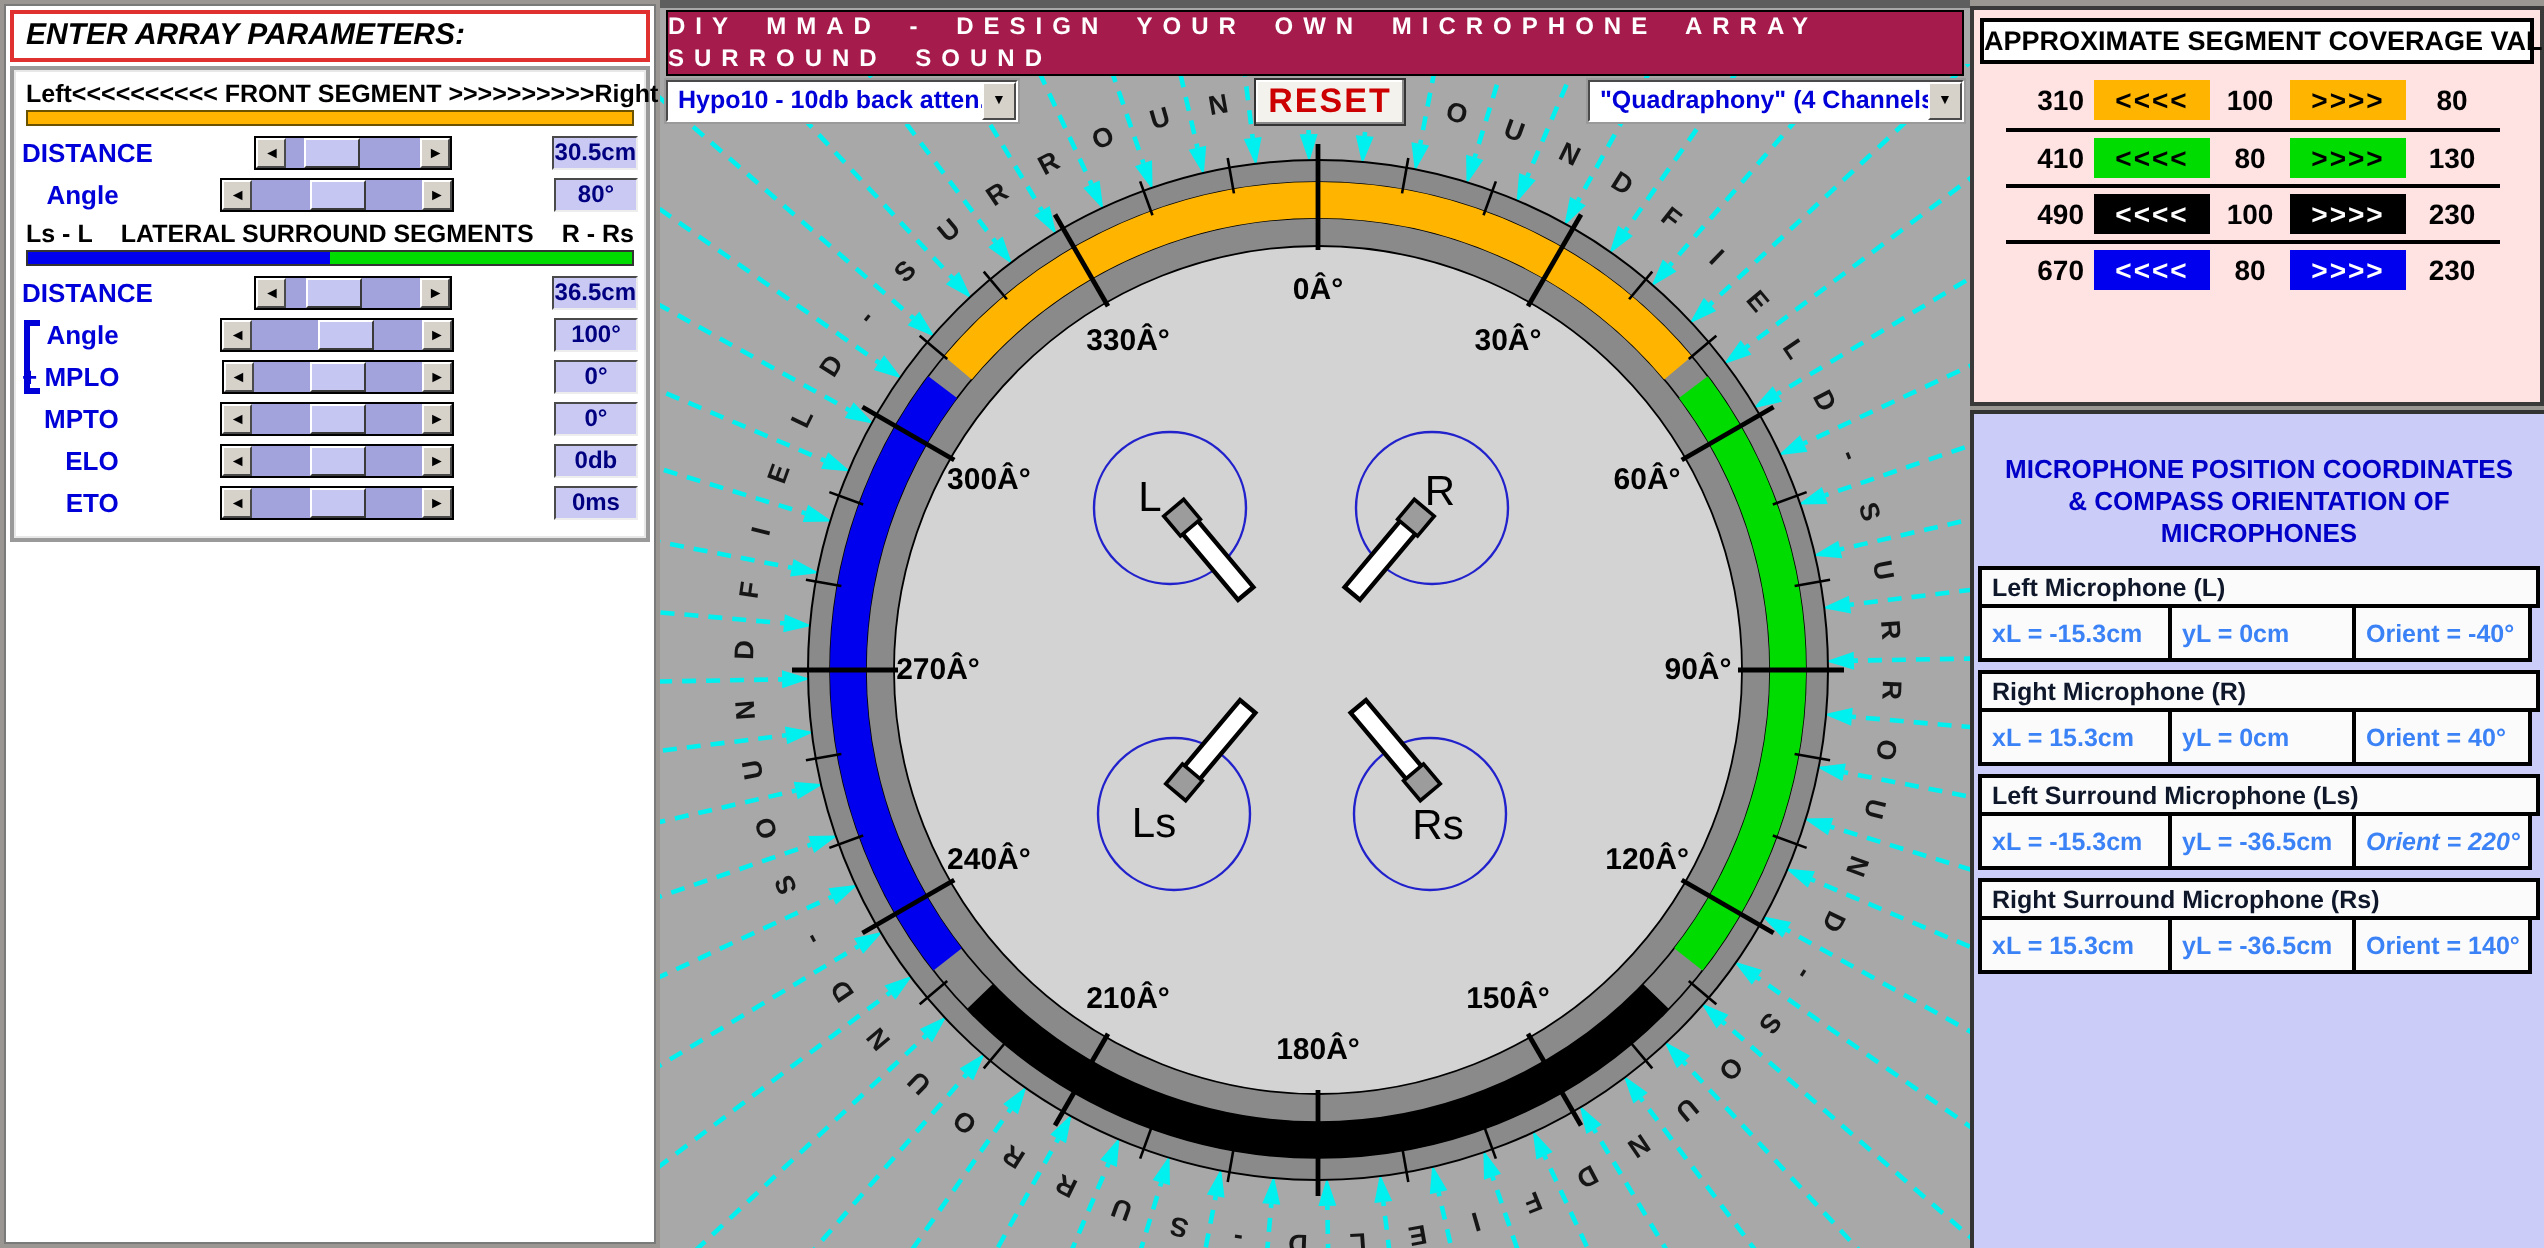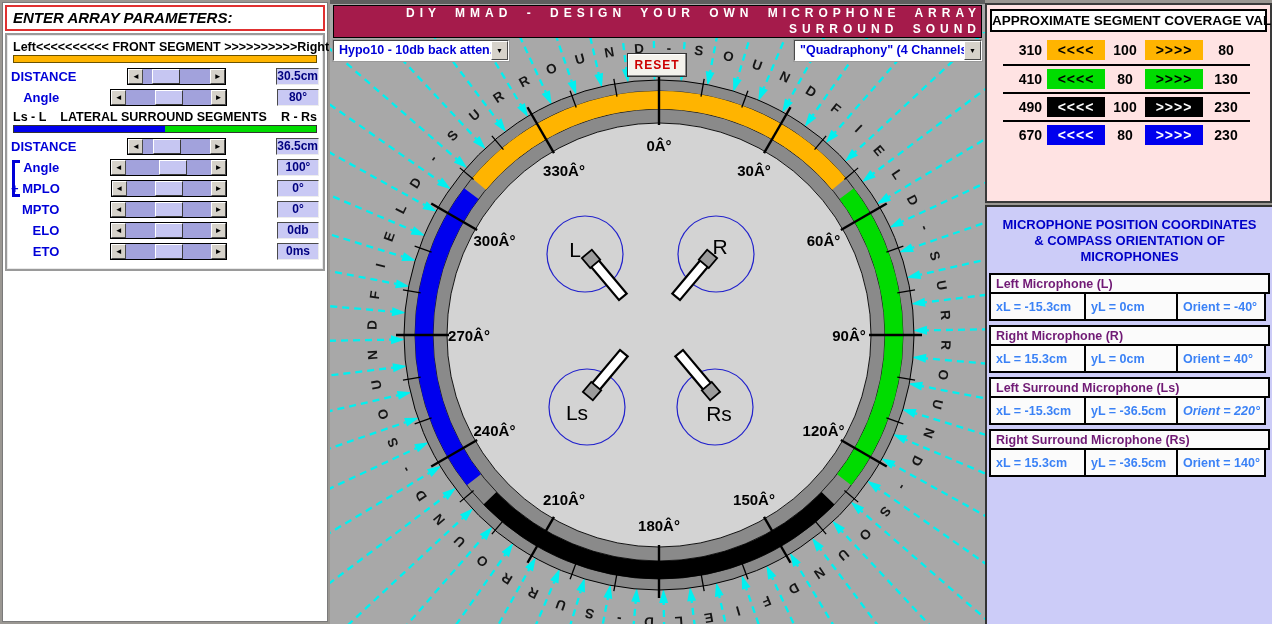--- a/index.html
+++ b/index.html
@@ -31,58 +31,58 @@
             border:1px solid;border-color:#FFF #3a3a3a #3a3a3a #FFF;}
   .sl-value{width:60px;height:17px;margin-left:5px;background:#C9C9F4;border:1px solid;
             border-color:#4a4a4a #EDEDED #EDEDED #4a4a4a;color:#000080;font-size:12px;font-weight:bold;
             text-align:center;line-height:15px;}
   .note{margin:7px 6px 6px 24px;font-size:12.3px;font-weight:bold;color:#A62121;line-height:15px;}
   .bracket{position:absolute;left:3px;top:23px;width:8px;height:37px;border:3px solid #0000D8;border-right:none;}
   
   #center-panel{position:absolute;left:330px;top:0;width:655px;height:624px;background:#A8A8A8;
                 border-top:4px solid #5E5E5E;overflow:hidden;}
   .title-bar{position:absolute;left:3px;top:1px;width:649px;height:33px;background:#A51B4B;
-             border:1px solid #000;color:#FFF;text-align:right;z-index:3;}
+             border:1px solid #000;color:#FFF;text-align:left;z-index:3;}
   .title-bar div{font-size:12px;font-weight:bold;letter-spacing:5px;word-spacing:6px;line-height:15.5px;
                  white-space:nowrap;}
   #dial{position:absolute;left:0;top:28px;z-index:1;}
   .dropdown{position:absolute;height:21px;background:#FFF;border:1px solid;
             border-color:#4a4a4a #FFF #FFF #4a4a4a;box-shadow:0 0 0 1px #9a9a9a;display:flex;z-index:3;}
   .dd-text{flex:1;color:#0000D8;font-weight:bold;font-size:12.5px;padding:2px 0 0 5px;
            white-space:nowrap;overflow:hidden;}
   .dd-btn{width:17px;background:#D6D2CA;border:1px solid;border-color:#FFF #4a4a4a #4a4a4a #FFF;
           font-size:7px;text-align:center;line-height:17px;color:#000;}
   #dd-preset{left:3px;top:36px;width:176px;}
   #dd-channels{left:464px;top:36px;width:188px;}
-  #reset-btn{position:absolute;left:297px;top:49px;width:60px;height:24px;background:#F4F2EC;
+  #reset-btn{position:absolute;left:297px;top:35px;width:76px;height:24px;background:#F4F2EC;
              border:1px solid #333;box-shadow:inset -1px -1px 0 #8a8a8a,inset 1px 1px 0 #fff;
-             color:#CC0000;font-family:"Liberation Sans",sans-serif;font-size:12px;font-weight:bold;
+             color:#CC0000;font-family:"Liberation Sans",sans-serif;font-size:17px;font-weight:bold;
              letter-spacing:1px;text-align:center;z-index:3;padding:0;}
   
   #coverage-panel{position:absolute;left:985px;top:3px;width:287px;height:200px;background:#FFE3E3;
                   border:2px solid #3a3a3a;}
   .cov-title{margin:4px 3px 2px;border:2px solid #000;background:#FFF;text-align:center;
              font-size:13.5px;font-weight:bold;color:#000;padding:2px 0;white-space:nowrap;}
   #coverage-rows{margin:4px 20px 0 16px;}
   .cov-row{display:flex;align-items:center;height:28px;}
   .cov-row.sep{border-top:2px solid #000;}
   .cov-num{font-size:14px;font-weight:bold;color:#000;}
   .cov-n1{width:44px;text-align:right;padding-right:5px;}
   .cov-n2{width:40px;text-align:center;}
   .cov-n3{width:46px;text-align:center;}
   .cov-cell{width:58px;height:20px;line-height:20px;text-align:center;font-size:14px;font-weight:bold;
             letter-spacing:1px;}
   
   #coords-panel{position:absolute;left:985px;top:205px;width:287px;height:419px;background:#CCCCF8;
                 border-top:2px solid #333;border-left:2px solid #333;}
   .crd-title{text-align:center;font-size:13px;font-weight:bold;color:#0000C8;line-height:16px;}
-  .crd-title.first{margin-top:10px;}
+  .crd-title.first{margin-top:20px;}
   #coords-table{margin:8px 2px 0 2px;}
   .mic-section{margin-bottom:4px;}
-  .mic-header{border:2px solid #000;background:#FBFBFB;font-size:12.5px;font-weight:bold;color:#701a75;
+  .mic-header{border:2px solid #000;background:#FBFBFB;font-size:12.5px;font-weight:bold;color:#0f172a;
               padding:2px 5px;height:21px;}
   .mic-cells{display:flex;margin-top:-2px;}
   .mic-cell{border:2px solid #000;background:#FBFBFB;font-size:12.5px;font-weight:bold;color:#3b82f6;
             padding:6px 0 0 5px;height:29px;white-space:nowrap;overflow:hidden;}
   .mic-cell + .mic-cell{margin-left:-2px;}
 </style>
 </head>
 <body>
 
 <div id="root">

